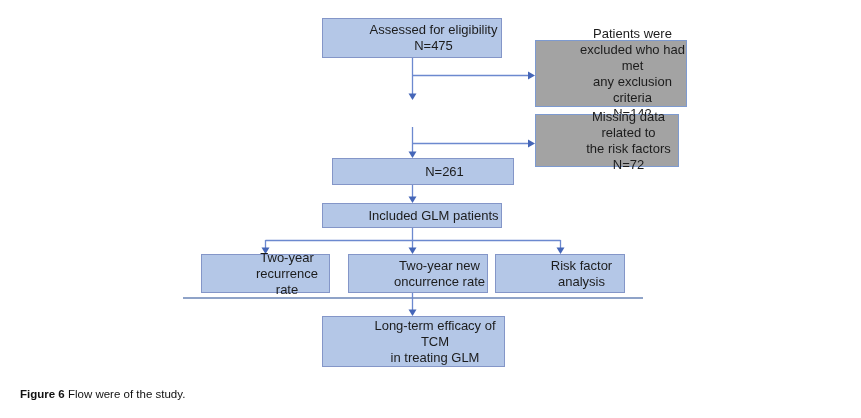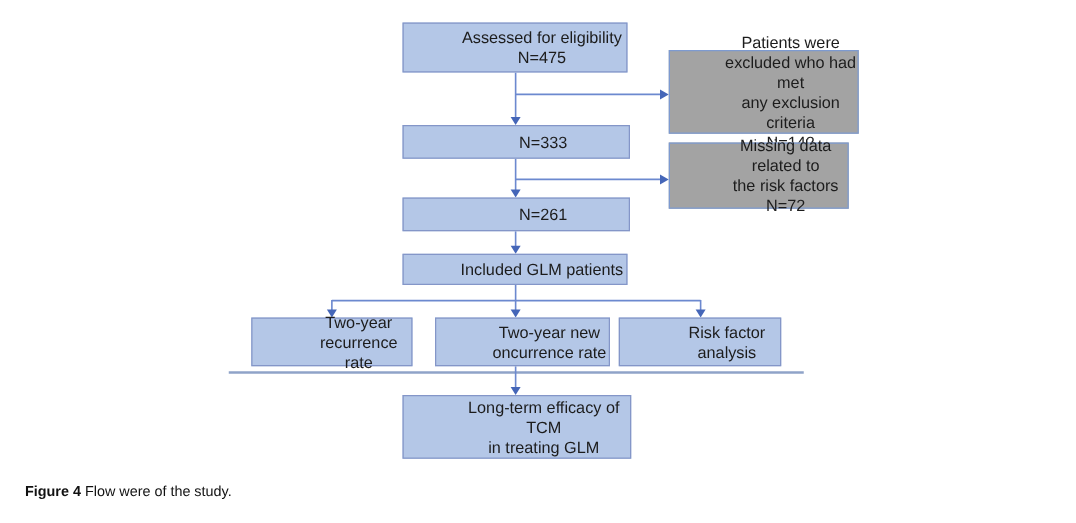--- a/index.html
+++ b/index.html
@@ -36,21 +36,21 @@
     border: 1.5px solid #8496c8;
   }
   .callout {
     background: #a3a3a3;
     border: 1px solid #7d9ad0;
   }
   .box-assessed   { left: 322px; top: 18px;  width: 180px; height: 40px; }
   .box-excluded   { left: 535px; top: 40px;  width: 152px; height: 67px; }
   .box-n333       { left: 322px; top: 100px; width: 182px; height: 27px; }
   .box-missing    { left: 535px; top: 114px; width: 144px; height: 53px; }
-  .box-n261       { left: 322px; top: 158px; width: 182px; height: 27px; }
+  .box-n261       { left: 332px; top: 158px; width: 182px; height: 27px; }
   .box-included   { left: 322px; top: 203px; width: 180px; height: 25px; }
   .box-recurrence { left: 201px; top: 254px; width: 129px; height: 39px; }
   .box-newoccur   { left: 348px; top: 254px; width: 140px; height: 39px; }
   .box-risk       { left: 495px; top: 254px; width: 130px; height: 39px; }
   .box-outcome    { left: 322px; top: 316px; width: 183px; height: 51px; }
   .caption {
     position: absolute;
     left: 20px;
     top: 387px;
     font-size: 11.5px;
@@ -109,21 +109,20 @@
   </svg>
 
   <div class="flow-box filled box-assessed">Assessed for eligibility
 N=475</div>
 
   <div class="flow-box callout box-excluded">Patients were
 excluded who had met
 any exclusion criteria
 N=142</div>
 
-  <div class="flow-box filled box-n333">N=333</div>
 
   <div class="flow-box callout box-missing">Missing data related to
 the risk factors
 N=72</div>
 
   <div class="flow-box filled box-n261">N=261</div>
 
   <div class="flow-box filled box-included">Included GLM patients</div>
 
   <div class="flow-box filled box-recurrence">Two-year
@@ -132,16 +131,16 @@
   <div class="flow-box filled box-newoccur">Two-year new
 oncurrence rate</div>
 
   <div class="flow-box filled box-risk">Risk factor
 analysis</div>
 
   <div class="flow-box filled box-outcome">Long-term efficacy of TCM
 in treating GLM</div>
 
   <div class="caption">
-    <span class="caption-bold">Figure 4</span><span> Flow were of the study.</span>
+    <span class="caption-bold">Figure 6</span><span> Flow were of the study.</span>
   </div>
 
 </div>
 
 </body></html>

